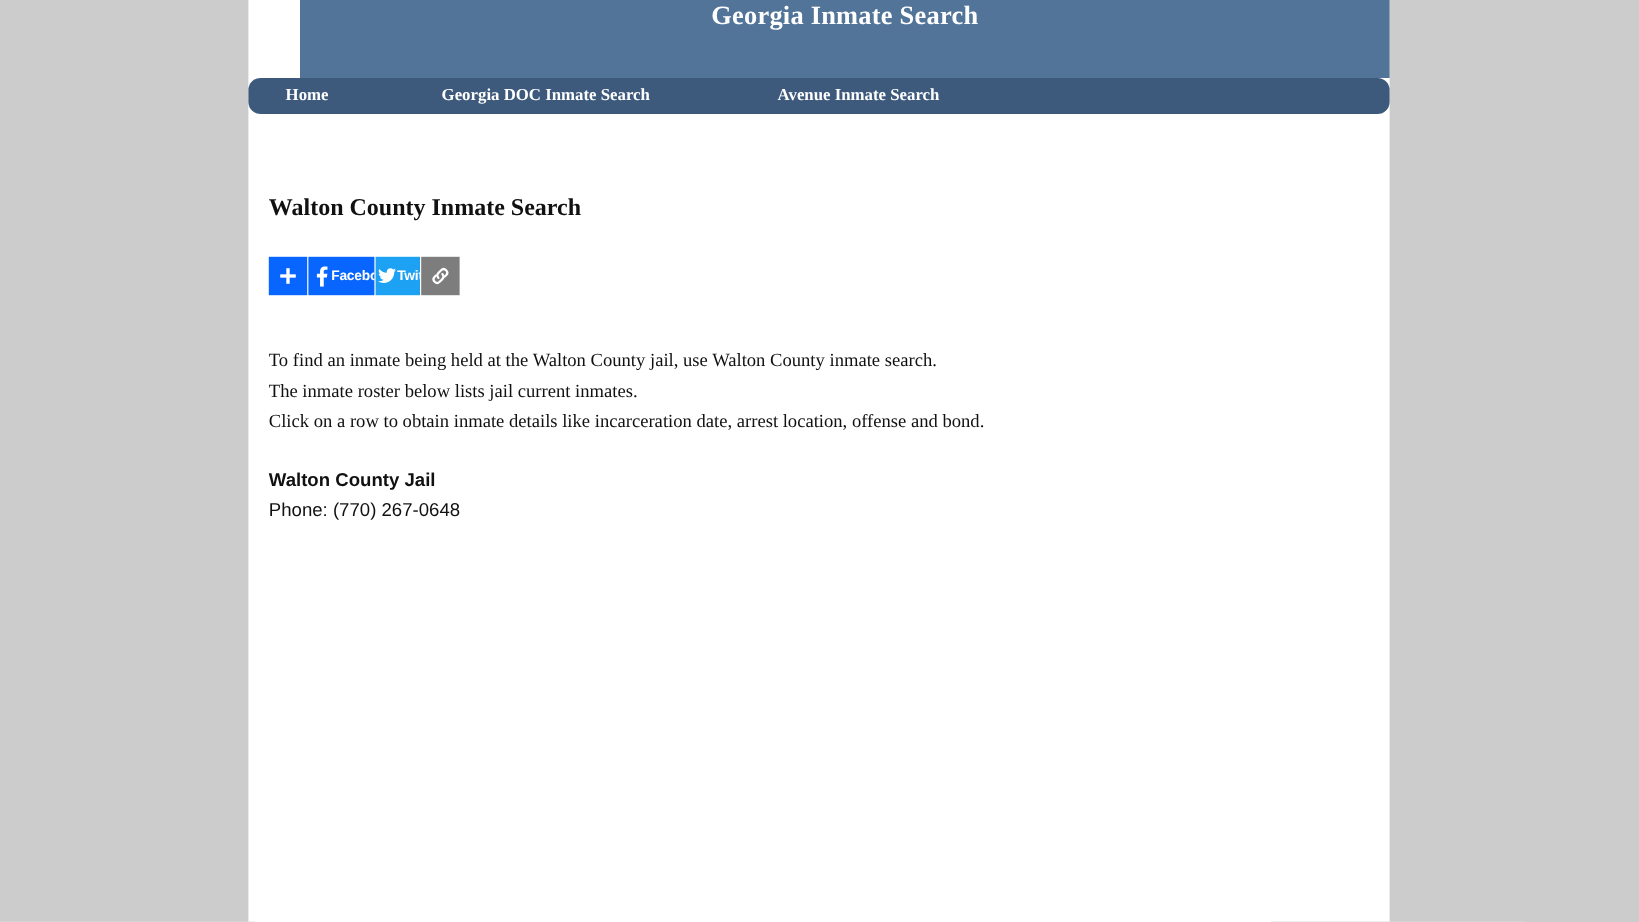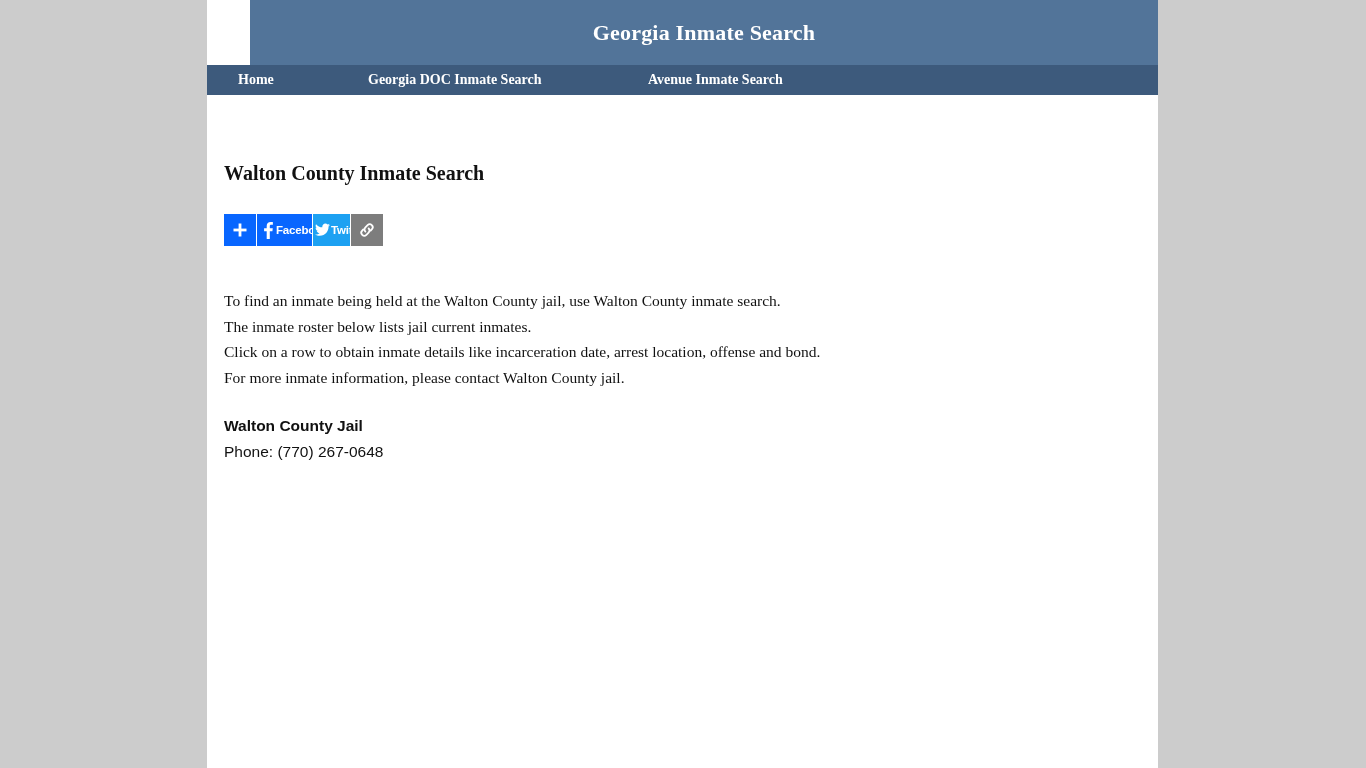--- a/index.html
+++ b/index.html
@@ -16,37 +16,37 @@
     left: 207px;
     top: 0;
     width: 951px;
     min-height: 768px;
     background: #ffffff;
   }
   .site-header {
     height: 65px;
     background: #527499;
     display: flex;
-    align-items: center;
     justify-content: center;
     margin-left: 43px;
   }
   .site-title {
     color: #ffffff;
     font-size: 22px;
     font-weight: bold;
     font-family: "Liberation Serif", serif;
     letter-spacing: 0.2px;
   }
   .navbar {
     height: 30px;
     background: #3d5a7c;
     display: flex;
     align-items: center;
     padding-left: 31px;
+    border-radius: 10px;
   }
   .nav-item {
     color: #ffffff;
     font-size: 14px;
     font-weight: bold;
     font-family: "Liberation Serif", serif;
     text-decoration: none;
     white-space: nowrap;
     cursor: pointer;
     display: block;
@@ -170,21 +170,20 @@
           </svg>
         </span>
       </div>
 
     </div>
 
     <div class="body-text">
       <p>To find an inmate being held at the Walton County jail, use Walton County inmate search.</p>
       <p>The inmate roster below lists jail current inmates.</p>
       <p>Click on a row to obtain inmate details like incarceration date, arrest location, offense and bond.</p>
-      <p>For more inmate information, please contact Walton County jail.</p>
     </div>
 
     <div class="jail-block">
       <p class="jail-name">Walton County Jail</p>
       <p>Phone: (770) 267-0648</p>
     </div>
 
   </div>
 </div>
 

